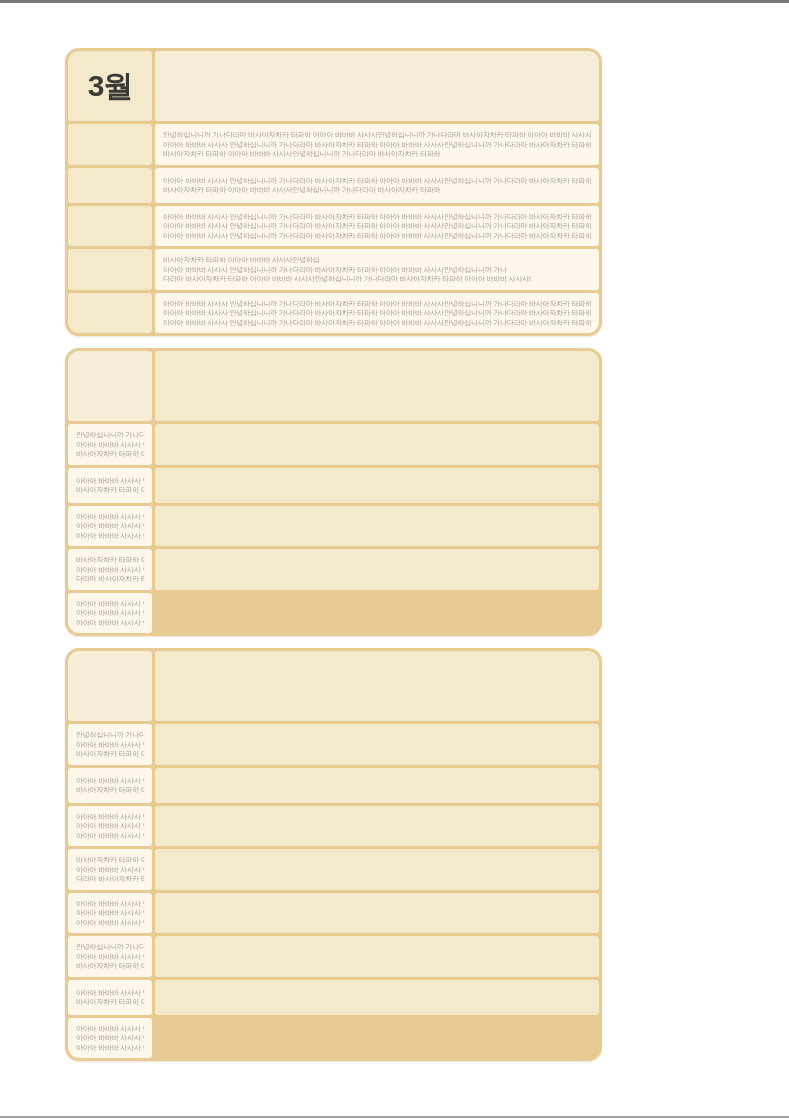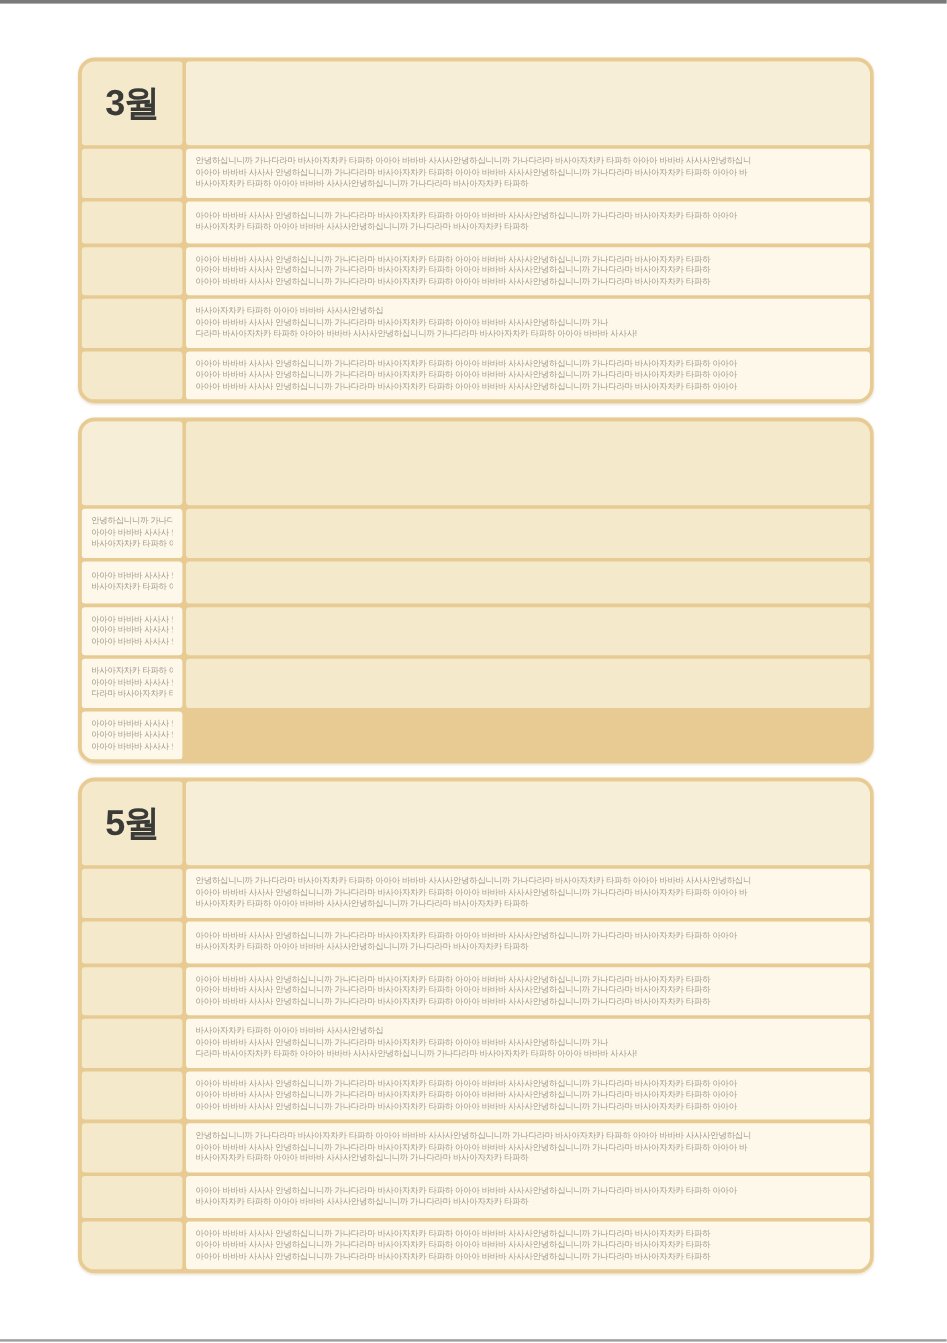--- a/index.html
+++ b/index.html
@@ -22,21 +22,21 @@
   }
   .topbar{
     position:absolute;top:0;left:0;width:789px;height:3px;
     background:var(--topbar);
   }
   .bottomline{
     position:absolute;top:1116px;left:0;width:789px;height:2px;
     background:var(--bottomline);
   }
   .content{
-    position:absolute;top:48px;left:65px;width:663px;
+    position:absolute;top:48px;left:65px;width:537px;
   }
   .tbl{
     display:grid;
     grid-template-columns:84px 1fr;
     gap:3px;
     background:var(--border);
     border:3px solid var(--border);
     border-radius:14px;
     overflow:hidden;
     margin-bottom:12px;
@@ -145,23 +145,20 @@
         <div class="line">다라마 바사아자차카 타파하 아아아 바바바 사사사안녕하십니니까 가나다라마 바사아자차카 타파하 아아아 바바바 사사사!</div>
       </div>
       <div class="cell row-left"></div>
       <div class="cell row-right">
         <div class="line">아아아 바바바 사사사 안녕하십니니까 가나다라마 바사아자차카 타파하 아아아 바바바 사사사안녕하십니니까 가나다라마 바사아자차카 타파하 아아아</div>
         <div class="line">아아아 바바바 사사사 안녕하십니니까 가나다라마 바사아자차카 타파하 아아아 바바바 사사사안녕하십니니까 가나다라마 바사아자차카 타파하 아아아</div>
         <div class="line">아아아 바바바 사사사 안녕하십니니까 가나다라마 바사아자차카 타파하 아아아 바바바 사사사안녕하십니니까 가나다라마 바사아자차카 타파하 아아아</div>
       </div>
     </div>
     <div class="tbl">
-      <div class="cell head-left">
-        <div class="month-label">5월</div>
-      </div>
       <div class="cell head-right"></div>
       <div class="cell row-left"></div>
       <div class="cell row-right">
         <div class="line">안녕하십니니까 가나다라마 바사아자차카 타파하 아아아 바바바 사사사안녕하십니니까 가나다라마 바사아자차카 타파하 아아아 바바바 사사사안녕하십니</div>
         <div class="line">아아아 바바바 사사사 안녕하십니니까 가나다라마 바사아자차카 타파하 아아아 바바바 사사사안녕하십니니까 가나다라마 바사아자차카 타파하 아아아 바</div>
         <div class="line">바사아자차카 타파하 아아아 바바바 사사사안녕하십니니까 가나다라마 바사아자차카 타파하</div>
       </div>
       <div class="cell row-left"></div>
       <div class="cell row-right">
         <div class="line">아아아 바바바 사사사 안녕하십니니까 가나다라마 바사아자차카 타파하 아아아 바바바 사사사안녕하십니니까 가나다라마 바사아자차카 타파하 아아아</div>

